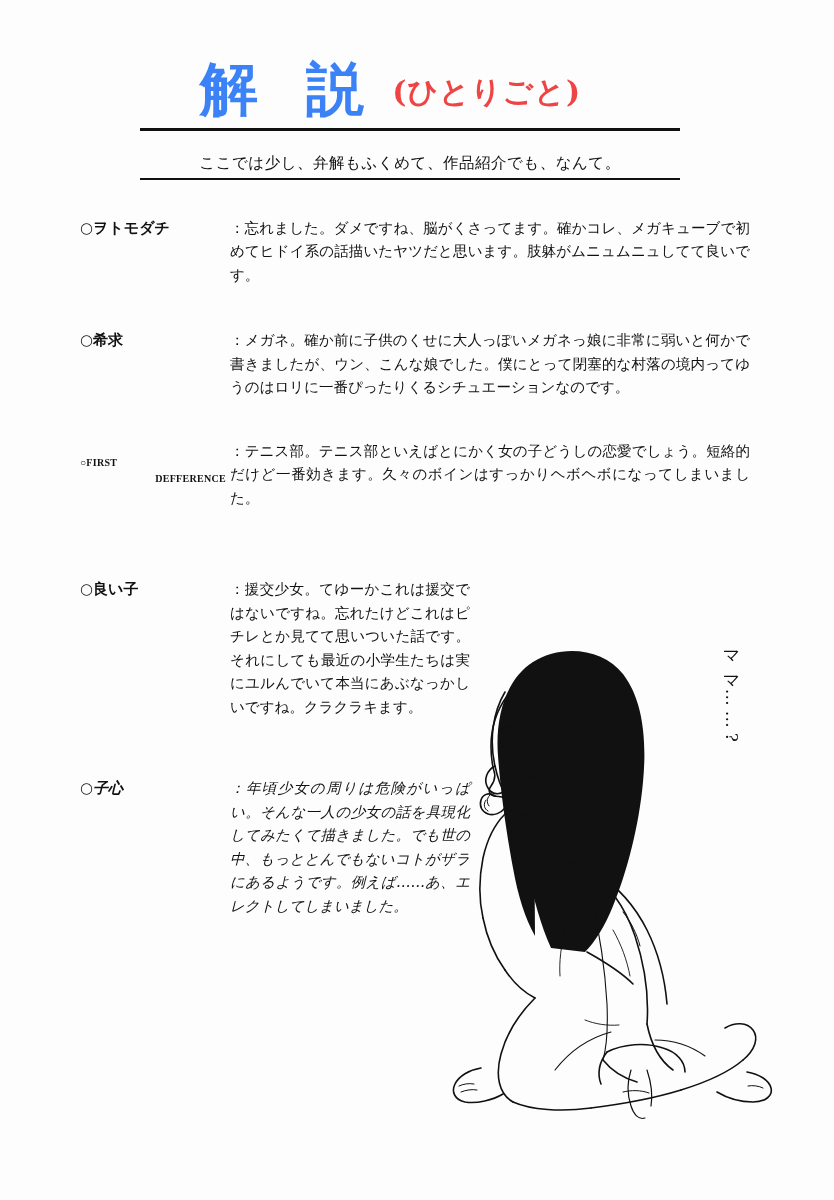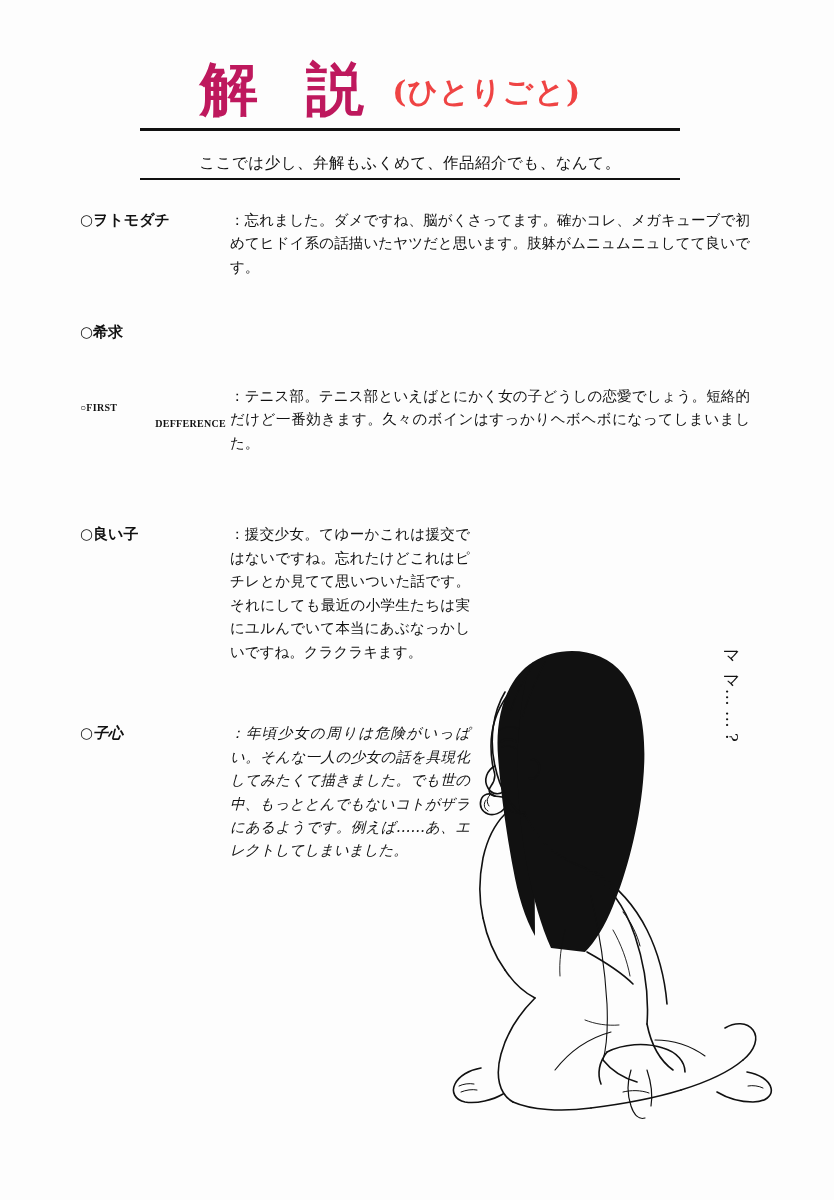--- a/index.html
+++ b/index.html
@@ -34,21 +34,21 @@
     align-items: flex-end;
     gap: 14px;
     padding-left: 60px;
   }
   .title-main {
     font-family: "DejaVu Serif", serif;
     font-size: 58px;
     font-weight: 700;
     letter-spacing: 14px;
     line-height: 1;
-    color: #be185d;
+    color: #3b82f6;
   }
   .title-sub {
     font-family: "DejaVu Serif", serif;
     font-size: 30px;
     font-weight: 700;
     letter-spacing: 1px;
     padding-bottom: 5px;
     color: #ef4444;
   }
   .title-rule {
@@ -104,21 +104,21 @@
   .entry-body {
     font-family: "DejaVu Serif", serif;
     font-size: 14.5px;
     line-height: 1.62;
     text-align: justify;
   }
   .entry-body.full { width: 520px; }
   .entry-body.narrow { width: 240px; }
 
   
-  #entry-0 { margin-top: 4px; }
+  #entry-0 { margin-top: 12px; }
   #entry-1 { margin-top: 42px; }
   #entry-2 { margin-top: 40px; }
   #entry-3 { margin-top: 68px; }
   #entry-4 { margin-top: 58px; font-style: italic; }
 
   
   .vcaption {
     position: absolute;
     right: 92px;
     top: 640px;
@@ -166,20 +166,21 @@
 
   <div class="entries">
 
     <div class="entry" id="entry-0">
       <div class="entry-term wide">○ヲトモダチ</div>
       <div class="entry-body full">：忘れました。ダメですね、脳がくさってます。確かコレ、メガキューブで初めてヒドイ系の話描いたヤツだと思います。肢躰がムニュムニュしてて良いです。</div>
     </div>
 
     <div class="entry" id="entry-1">
       <div class="entry-term wide">○希求</div>
+      <div class="entry-body full">：メガネ。確か前に子供のくせに大人っぽいメガネっ娘に非常に弱いと何かで書きましたが、ウン、こんな娘でした。僕にとって閉塞的な村落の境内ってゆうのはロリに一番ぴったりくるシチュエーションなのです。</div>
     </div>
 
     <div class="entry" id="entry-2">
       <div class="entry-term wide en">
         <span>○FIRST</span>
         <span class="line2">DEFFERENCE</span>
       </div>
       <div class="entry-body full">：テニス部。テニス部といえばとにかく女の子どうしの恋愛でしょう。短絡的だけど一番効きます。久々のボインはすっかりヘボヘボになってしまいました。</div>
     </div>
 

